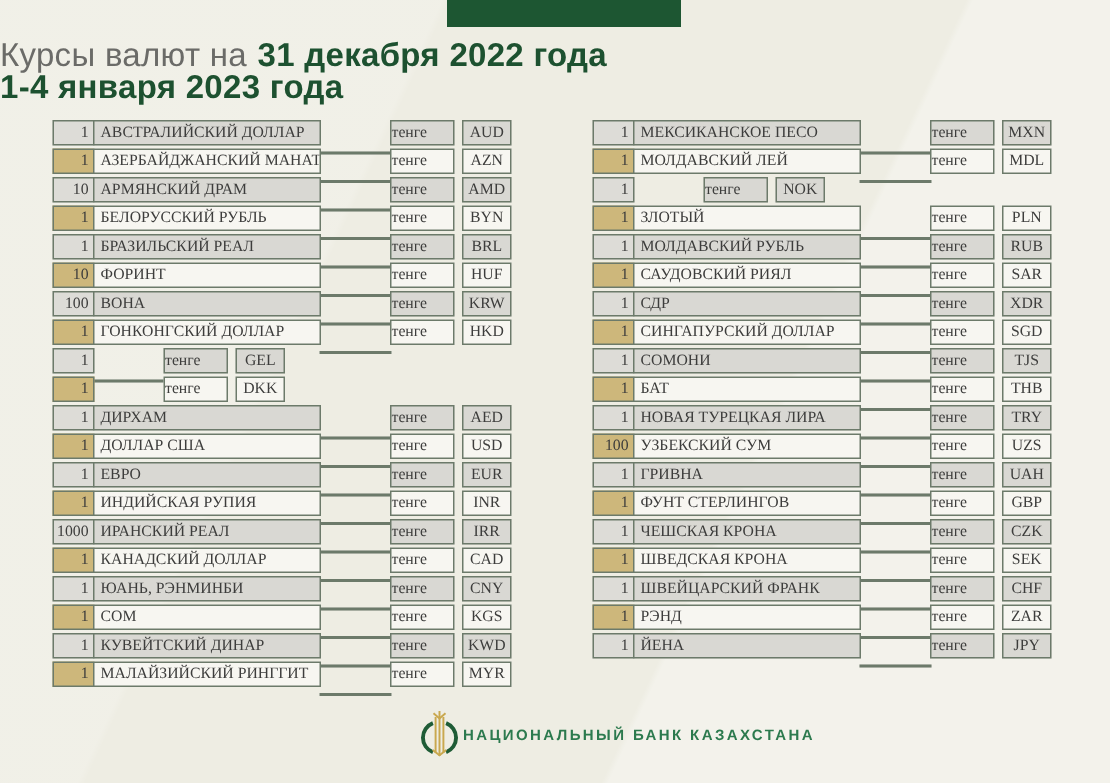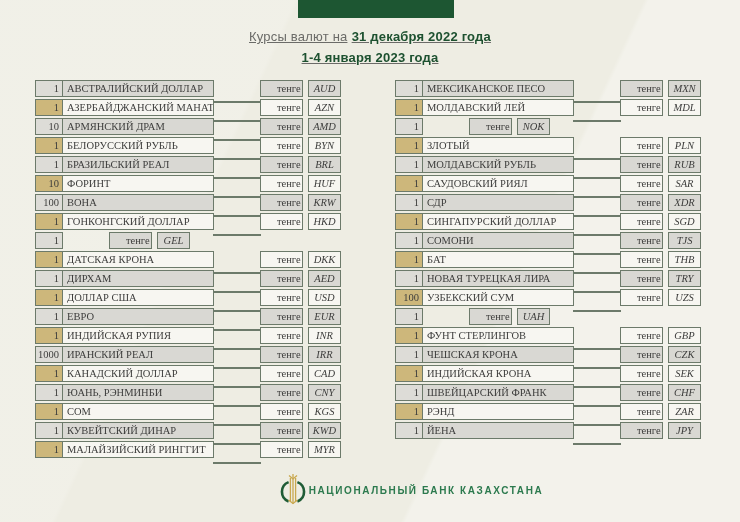--- a/index.html
+++ b/index.html
@@ -18,25 +18,24 @@
       linear-gradient(115deg, rgba(255,255,255,.16) 0 30%, rgba(255,255,255,0) 30.5%);
     pointer-events:none;
   }
   .top-tab{
     position:absolute;left:298px;top:0;
     width:156px;height:18px;
     background:#1d5632;
   }
   .title{
     position:absolute;top:26px;left:0;width:740px;
-    text-align:center;
-    font-size:13px;line-height:21px;
+    text-align:left;
+    font-size:22px;line-height:21px;
     color:#6b6b68;
     letter-spacing:.2px;
-    text-decoration:underline;
   }
   .title b{color:#1d5130;}
   .title .prefix{margin-right:.32em;}
   .tbl{
     position:absolute;top:80px;
   }
   .tbl.left{left:35px;}
   .tbl.right{left:395px;}
   .row{
     display:flex;
@@ -50,22 +49,22 @@
     font-size:10.5px;
     color:#3d3d3c;
     display:flex;align-items:center;
     white-space:nowrap;
     overflow:hidden;
   }
   .cell + .cell{margin-left:-1px;}
   .cell.qty{width:28px;justify-content:flex-end;padding-right:3px;}
   .cell.name{width:152px;padding-left:4px;}
   .cell.rate{width:48px;justify-content:flex-end;padding-right:4px;margin-top:21px;}
-  .cell.unit{width:43px;padding-left:16px;}
-  .cell.code{width:33px;justify-content:center;margin-left:5px !important;font-style:italic;}
+  .cell.unit{width:43px;padding-left:0;}
+  .cell.code{width:33px;justify-content:center;margin-left:5px !important;}
   .row.odd  .cell{background:#d9d8d3;}
   .row.odd  .cell.qty{background:#dddcd7;}
   .row.even .cell{background:#f7f6f1;}
   .row.even .cell.qty{background:#cdb77b;}
   .footer{
     position:absolute;left:0;bottom:12px;width:740px;
     display:flex;align-items:center;justify-content:center;padding-left:40px;
   }
   .bank-name{
     font-size:10px;font-weight:bold;
@@ -144,21 +143,20 @@
         <div class="cell code">HKD</div>
       </div>
       <div class="row odd">
         <div class="cell qty">1</div>
         <div class="cell rate">173,28</div>
         <div class="cell unit">тенге</div>
         <div class="cell code">GEL</div>
       </div>
       <div class="row even">
         <div class="cell qty">1</div>
-        <div class="cell name">ДАТСКАЯ КРОНА</div>
         <div class="cell rate">66,29</div>
         <div class="cell unit">тенге</div>
         <div class="cell code">DKK</div>
       </div>
       <div class="row odd">
         <div class="cell qty">1</div>
         <div class="cell name">ДИРХАМ</div>
         <div class="cell rate">125,99</div>
         <div class="cell unit">тенге</div>
         <div class="cell code">AED</div>
@@ -306,41 +304,42 @@
       </div>
       <div class="row even">
         <div class="cell qty">100</div>
         <div class="cell name">УЗБЕКСКИЙ СУМ</div>
         <div class="cell rate">4,12</div>
         <div class="cell unit">тенге</div>
         <div class="cell code">UZS</div>
       </div>
       <div class="row odd">
         <div class="cell qty">1</div>
+        <div class="cell name">ГРИВНА</div>
         <div class="cell rate">12,65</div>
         <div class="cell unit">тенге</div>
         <div class="cell code">UAH</div>
       </div>
       <div class="row even">
         <div class="cell qty">1</div>
         <div class="cell name">ФУНТ СТЕРЛИНГОВ</div>
         <div class="cell rate">556,57</div>
         <div class="cell unit">тенге</div>
         <div class="cell code">GBP</div>
       </div>
       <div class="row odd">
         <div class="cell qty">1</div>
         <div class="cell name">ЧЕШСКАЯ КРОНА</div>
         <div class="cell rate">20,42</div>
         <div class="cell unit">тенге</div>
         <div class="cell code">CZK</div>
       </div>
       <div class="row even">
         <div class="cell qty">1</div>
-        <div class="cell name">ИНДИЙСКАЯ КРОНА</div>
+        <div class="cell name">ШВЕДСКАЯ КРОНА</div>
         <div class="cell rate">44,29</div>
         <div class="cell unit">тенге</div>
         <div class="cell code">SEK</div>
       </div>
       <div class="row odd">
         <div class="cell qty">1</div>
         <div class="cell name">ШВЕЙЦАРСКИЙ ФРАНК</div>
         <div class="cell rate">501,19</div>
         <div class="cell unit">тенге</div>
         <div class="cell code">CHF</div>

